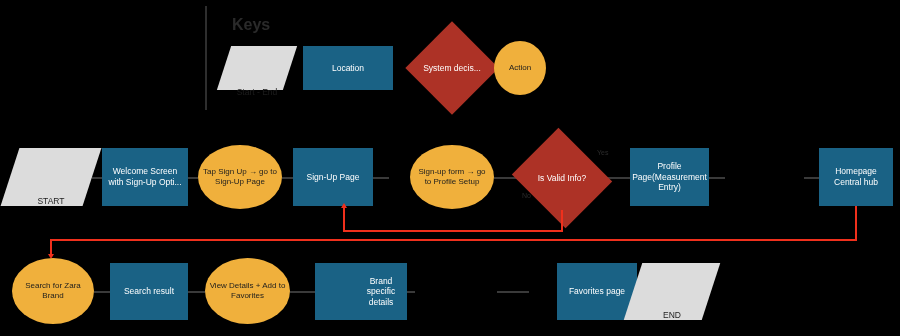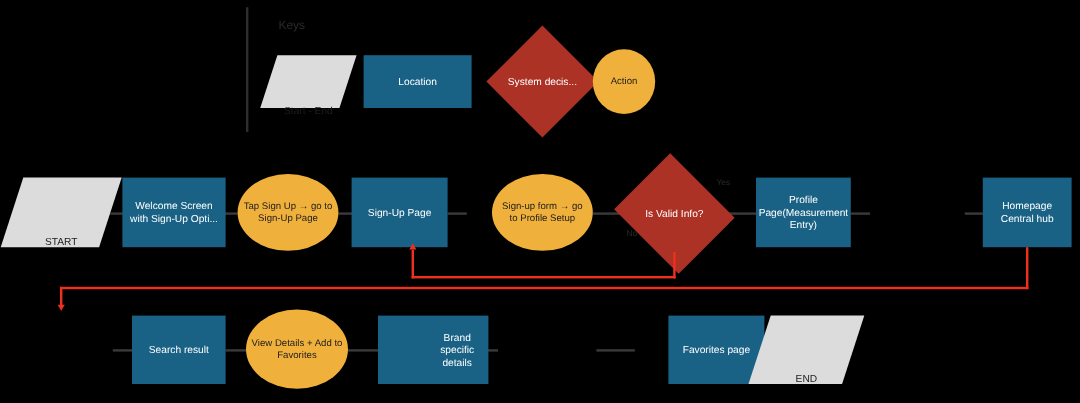--- a/index.html
+++ b/index.html
@@ -29,21 +29,21 @@
   .diamond .lbl{position:relative;z-index:2;}
 
   
   .para{color:#1d1d1d;font-size:8.5px;}
   .para .par-bg{position:absolute;left:0;top:0;width:100%;height:100%;
       background:#dcdcdc;transform:skewX(-18deg);}
   .para .lbl{position:relative;z-index:2;margin-top:48px;}
 
   
   #legend-divider{position:absolute;background:#2e2e2e;}
-  .legend-title{position:absolute;color:#2a2a2a;font-size:10px;font-weight:normal;}
+  .legend-title{position:absolute;color:#2a2a2a;font-size:16px;font-weight:bold;}
 
   
   .edge{position:absolute;background:#3a3a3a;}
   .redline{position:absolute;background:#f0301c;}
   .arrow{position:absolute;width:0;height:0;}
   .arrow-up{border-left:3.5px solid transparent;border-right:3.5px solid transparent;
             border-bottom:5px solid #f0301c;}
   .arrow-down{border-left:3.5px solid transparent;border-right:3.5px solid transparent;
             border-top:5px solid #f0301c;}
   .edge-label{position:absolute;color:#2b2b2b;font-size:7px;}
@@ -132,20 +132,23 @@
   <div class="redline" style="left:50px;top:239px;width:2px;height:17px;"></div>
   <div class="arrow arrow-down" style="left:47.5px;top:254px;"></div>
 
   <div class="edge" style="left:94px;top:291px;width:16px;height:1.5px;"></div>
   <div class="edge" style="left:188px;top:291px;width:17px;height:1.5px;"></div>
   <div class="edge" style="left:290px;top:291px;width:25px;height:1.5px;"></div>
   <div class="edge" style="left:395px;top:291px;width:20px;height:1.5px;"></div>
   <div class="edge" style="left:497px;top:291px;width:32px;height:1.5px;"></div>
   <div class="edge" style="left:609px;top:291px;width:24px;height:1.5px;"></div>
 
+  <div class="node circle" style="left:12px;top:258px;width:82px;height:66px;">
+    <span class="lbl">Search  for Zara  Brand</span>
+  </div>
 
   <div class="node rect" style="left:110px;top:263px;width:78px;height:57px;">
     <span class="lbl">Search result</span>
   </div>
 
   <div class="node circle" style="left:205px;top:258px;width:85px;height:66px;">
     <span class="lbl">View Details + Add to Favorites</span>
   </div>
 
   <div class="node rect" style="left:315px;top:263px;width:92px;height:57px;padding-left:40px;">

